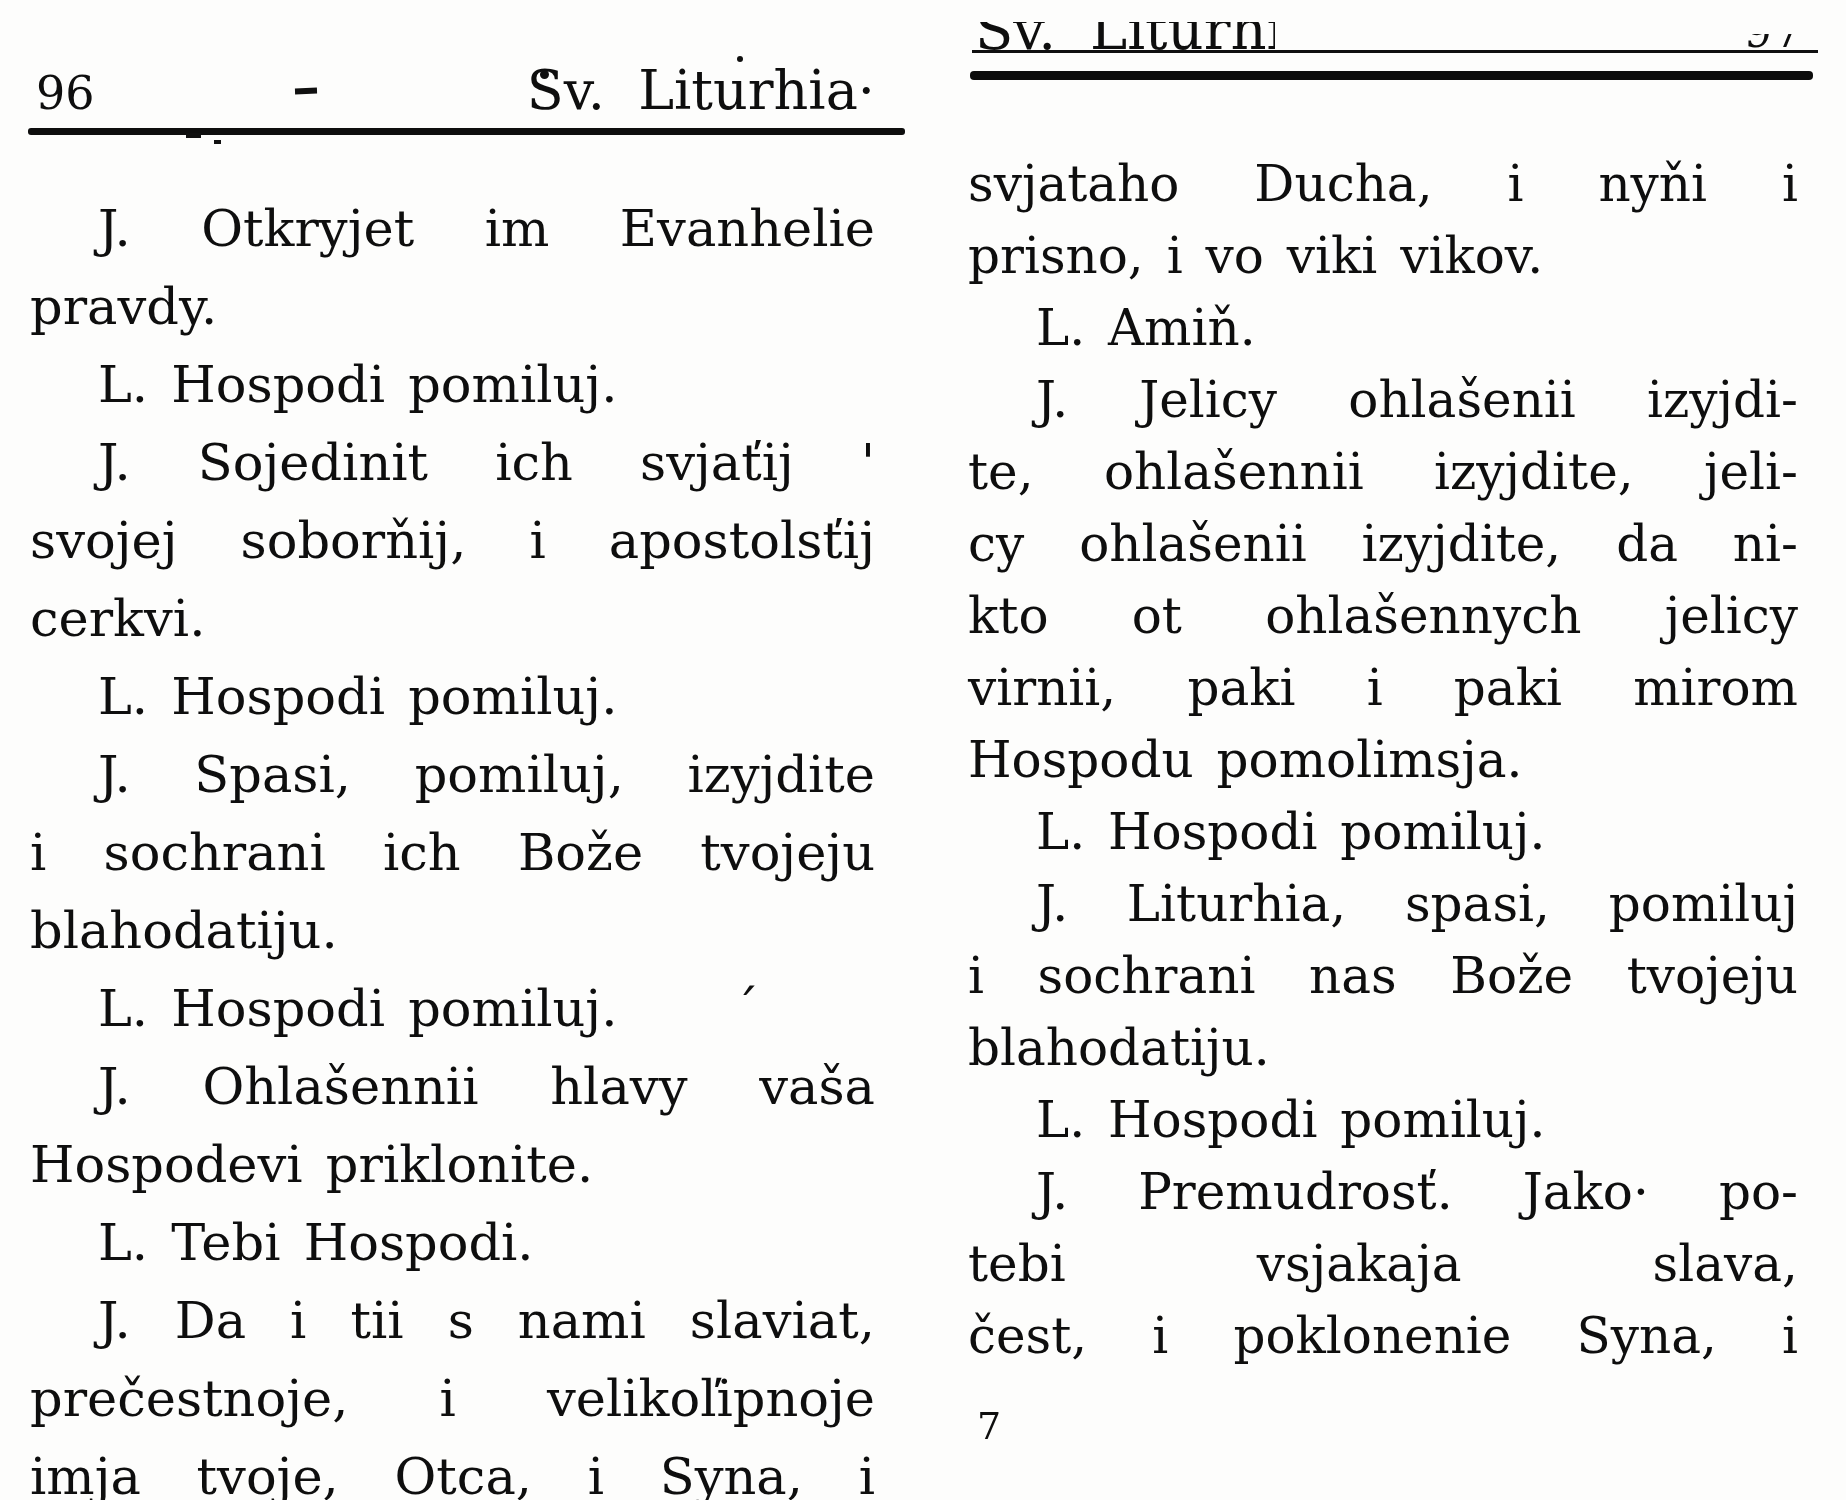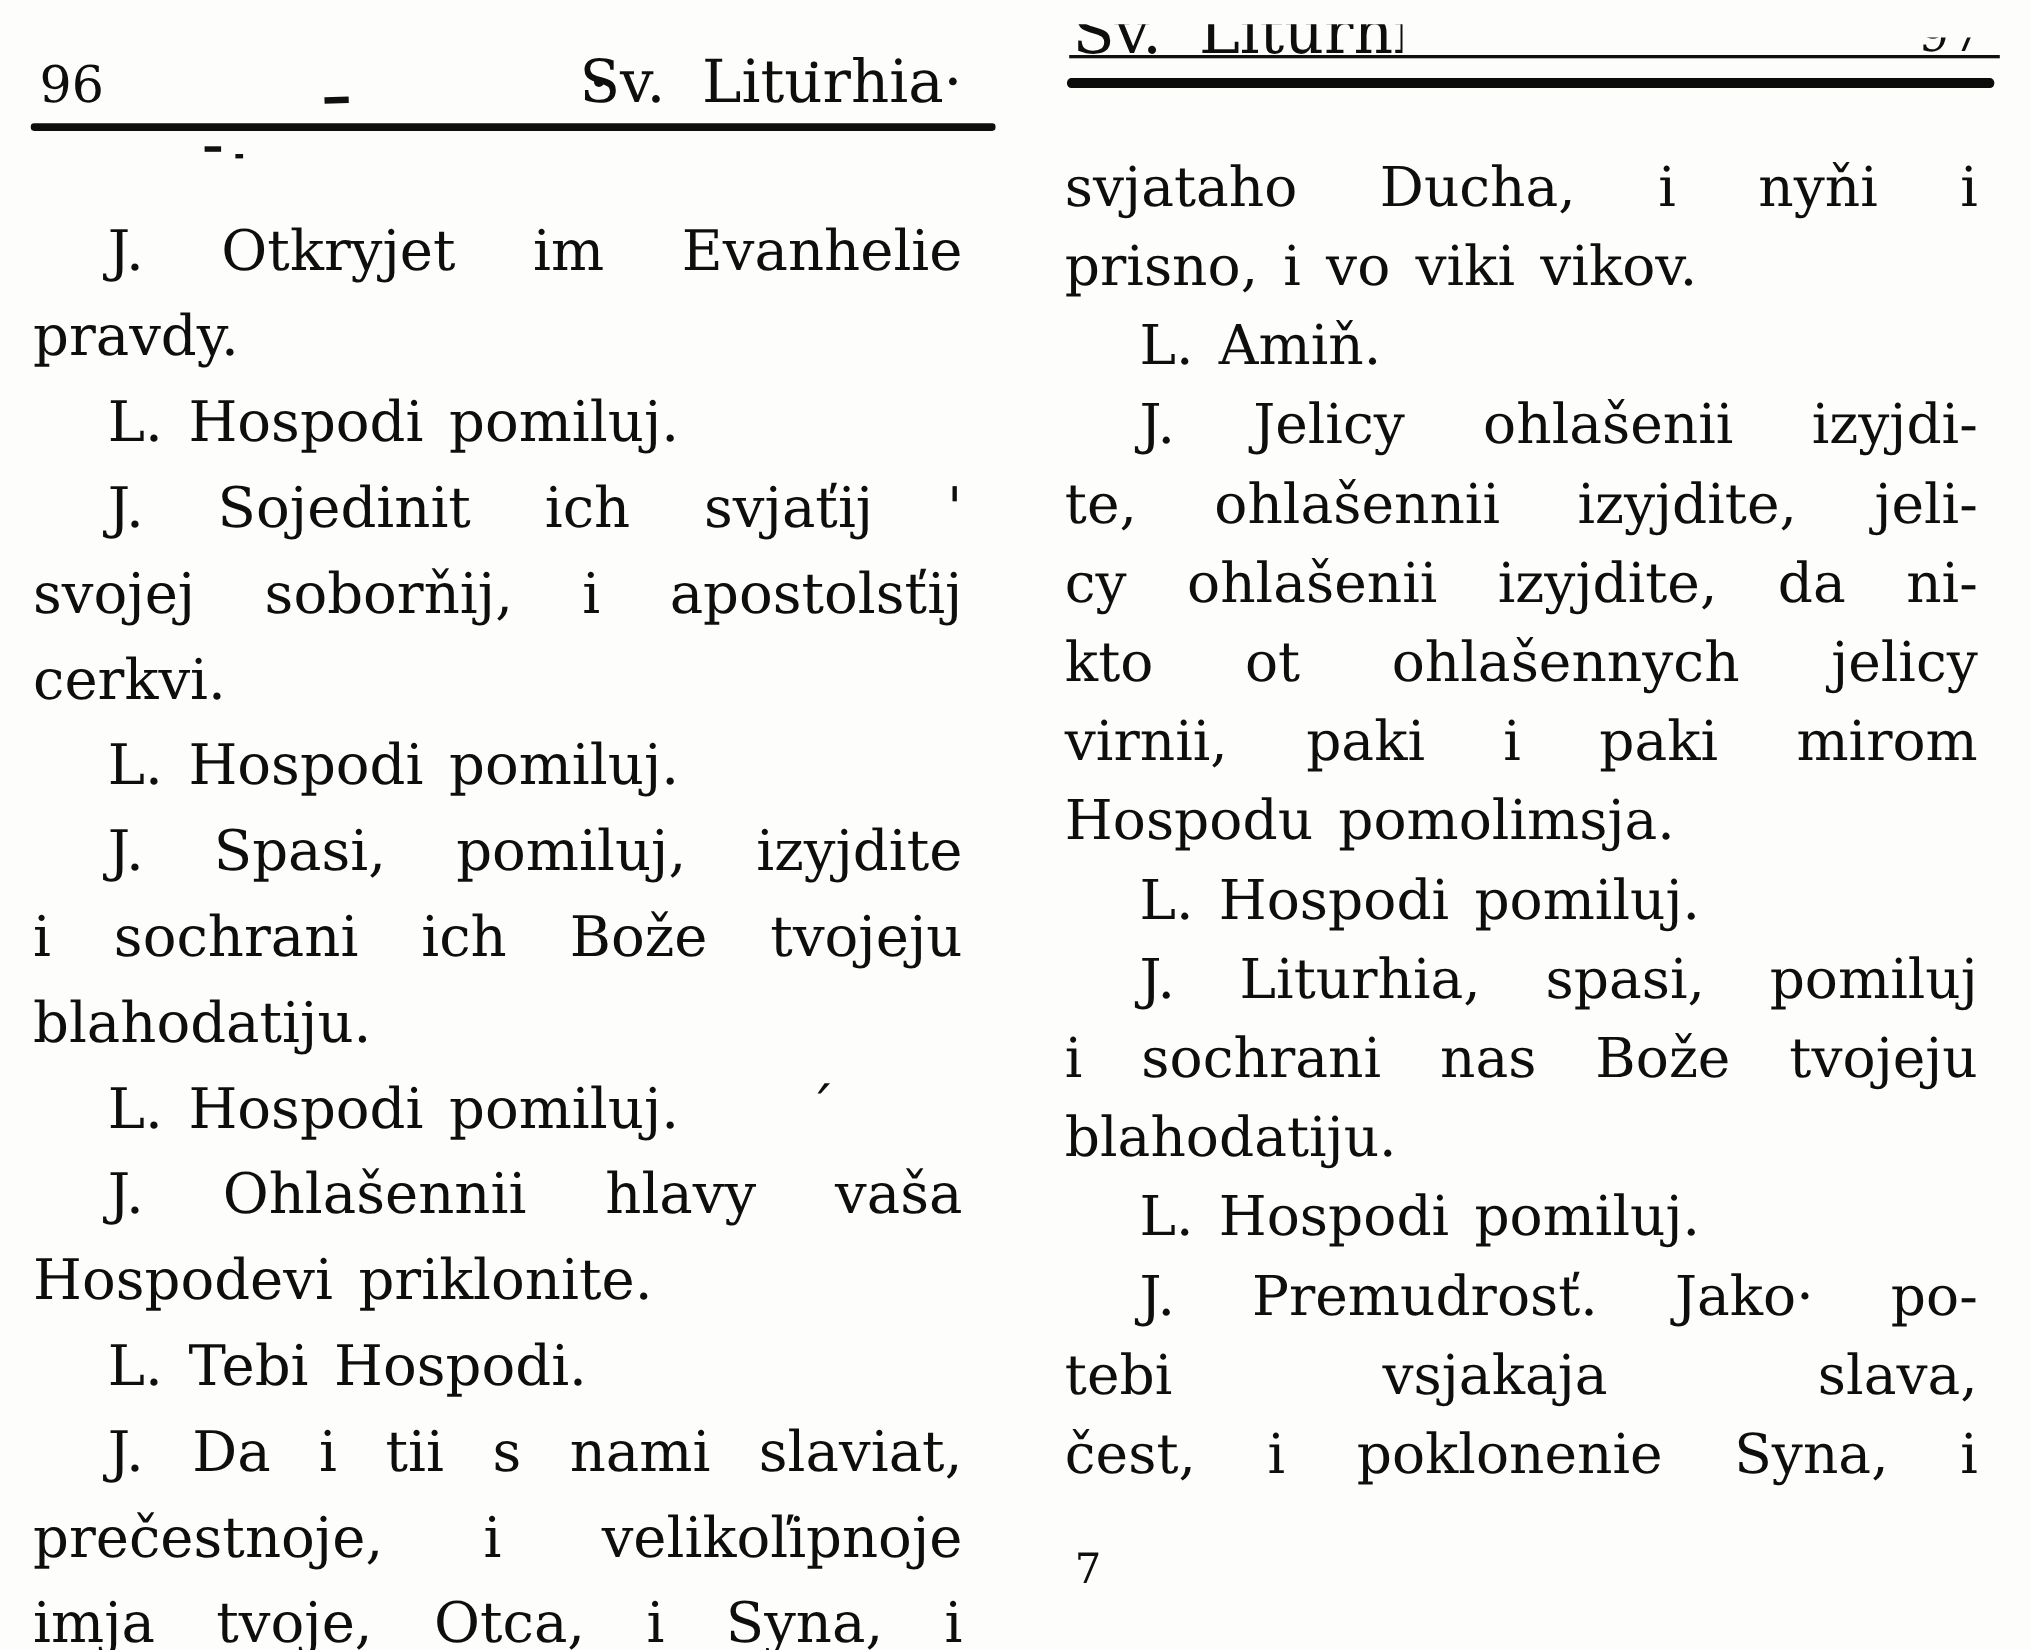--- a/index.html
+++ b/index.html
@@ -6,35 +6,35 @@
   #scan {
     position: relative;
     width: 1846px;
     height: 1500px;
     background: #fdfdfc;
     overflow: hidden;
     font-family: "DejaVu Serif", "Liberation Serif", serif;
     color: #0e0e0e;
   }
   
-  .lp-header { position: absolute; left: 28px; top: 48px; width: 877px; height: 80px; }
+  .lp-header { position: absolute; left: 28px; top: 64px; width: 877px; height: 80px; }
   .lp-pagenum { position: absolute; left: 8px; top: 6px; font-size: 46px; line-height: 46px; }
   .lp-title { position: absolute; right: 30px; top: 2px; font-size: 54px; line-height: 50px; word-spacing: 16px; }
   .lp-rule { position: absolute; left: 0; top: 64px; width: 877px; height: 7px; background: #0e0e0e; border-radius: 3px; }
   
   .rp-title-clip { position: absolute; left: 975px; top: 22px; width: 300px; height: 30px; overflow: hidden; }
   .rp-title-clip .inner { font-size: 56px; line-height: 46px; word-spacing: 16px; margin-top: -15px; white-space: nowrap; }
   .rp-thinline { position: absolute; left: 972px; top: 50px; width: 846px; height: 3px; background: #101010; }
   .rp-thickrule { position: absolute; left: 970px; top: 71px; width: 843px; height: 9px; background: #0c0c0c; border-radius: 4px; }
   .rp-pagenum-clip { position: absolute; left: 1744px; top: 34px; width: 64px; height: 22px; overflow: hidden; }
   .rp-pagenum-clip .inner { font-size: 44px; line-height: 44px; margin-top: -24px; letter-spacing: 2px; }
   
   .col { position: absolute; }
   .col-left  { left: 30px;  top: 190px; width: 845px; font-size: 51px; }
-  .col-right { left: 968px; top: 134px; width: 830px; font-size: 50px; }
+  .col-right { left: 968px; top: 148px; width: 830px; font-size: 50px; }
   .col-left  .line { height: 78px; line-height: 78px; }
   .col-right .line { height: 72px; line-height: 72px; }
   .line { white-space: pre; word-spacing: 7px; }
   .line.just { display: flex; justify-content: space-between; }
   .line.just span { white-space: pre; }
   .line.ind { padding-left: 68px; }
   .sig-mark { position: absolute; left: 977px; top: 1406px; font-size: 38px; line-height: 40px; }
   
   .speck { position: absolute; background: #101010; }
   .round { border-radius: 50%; }

